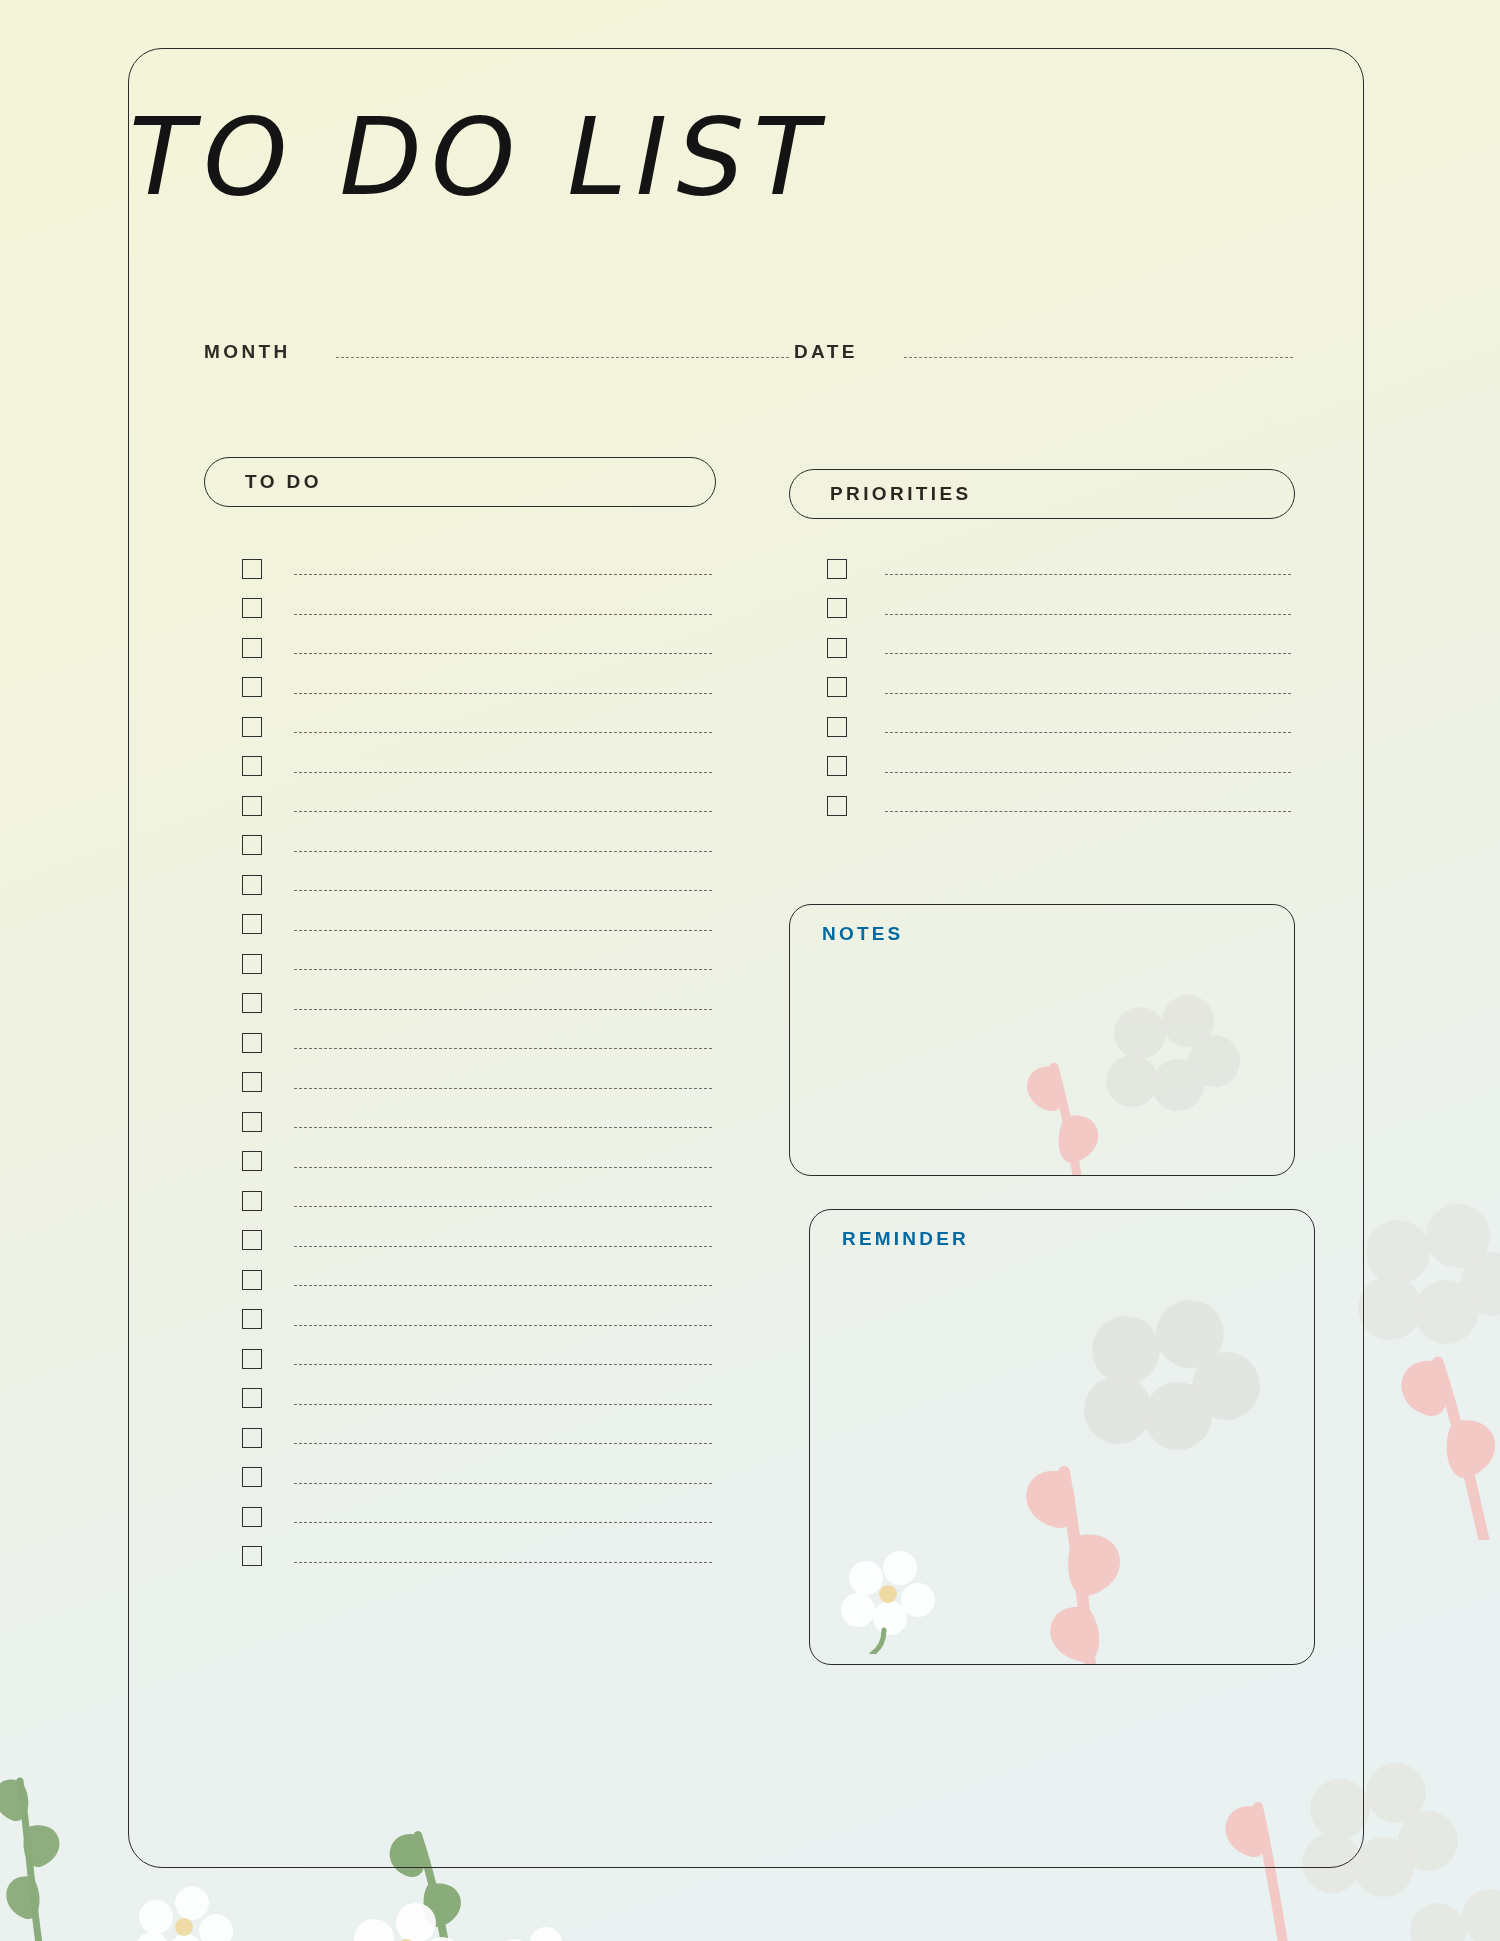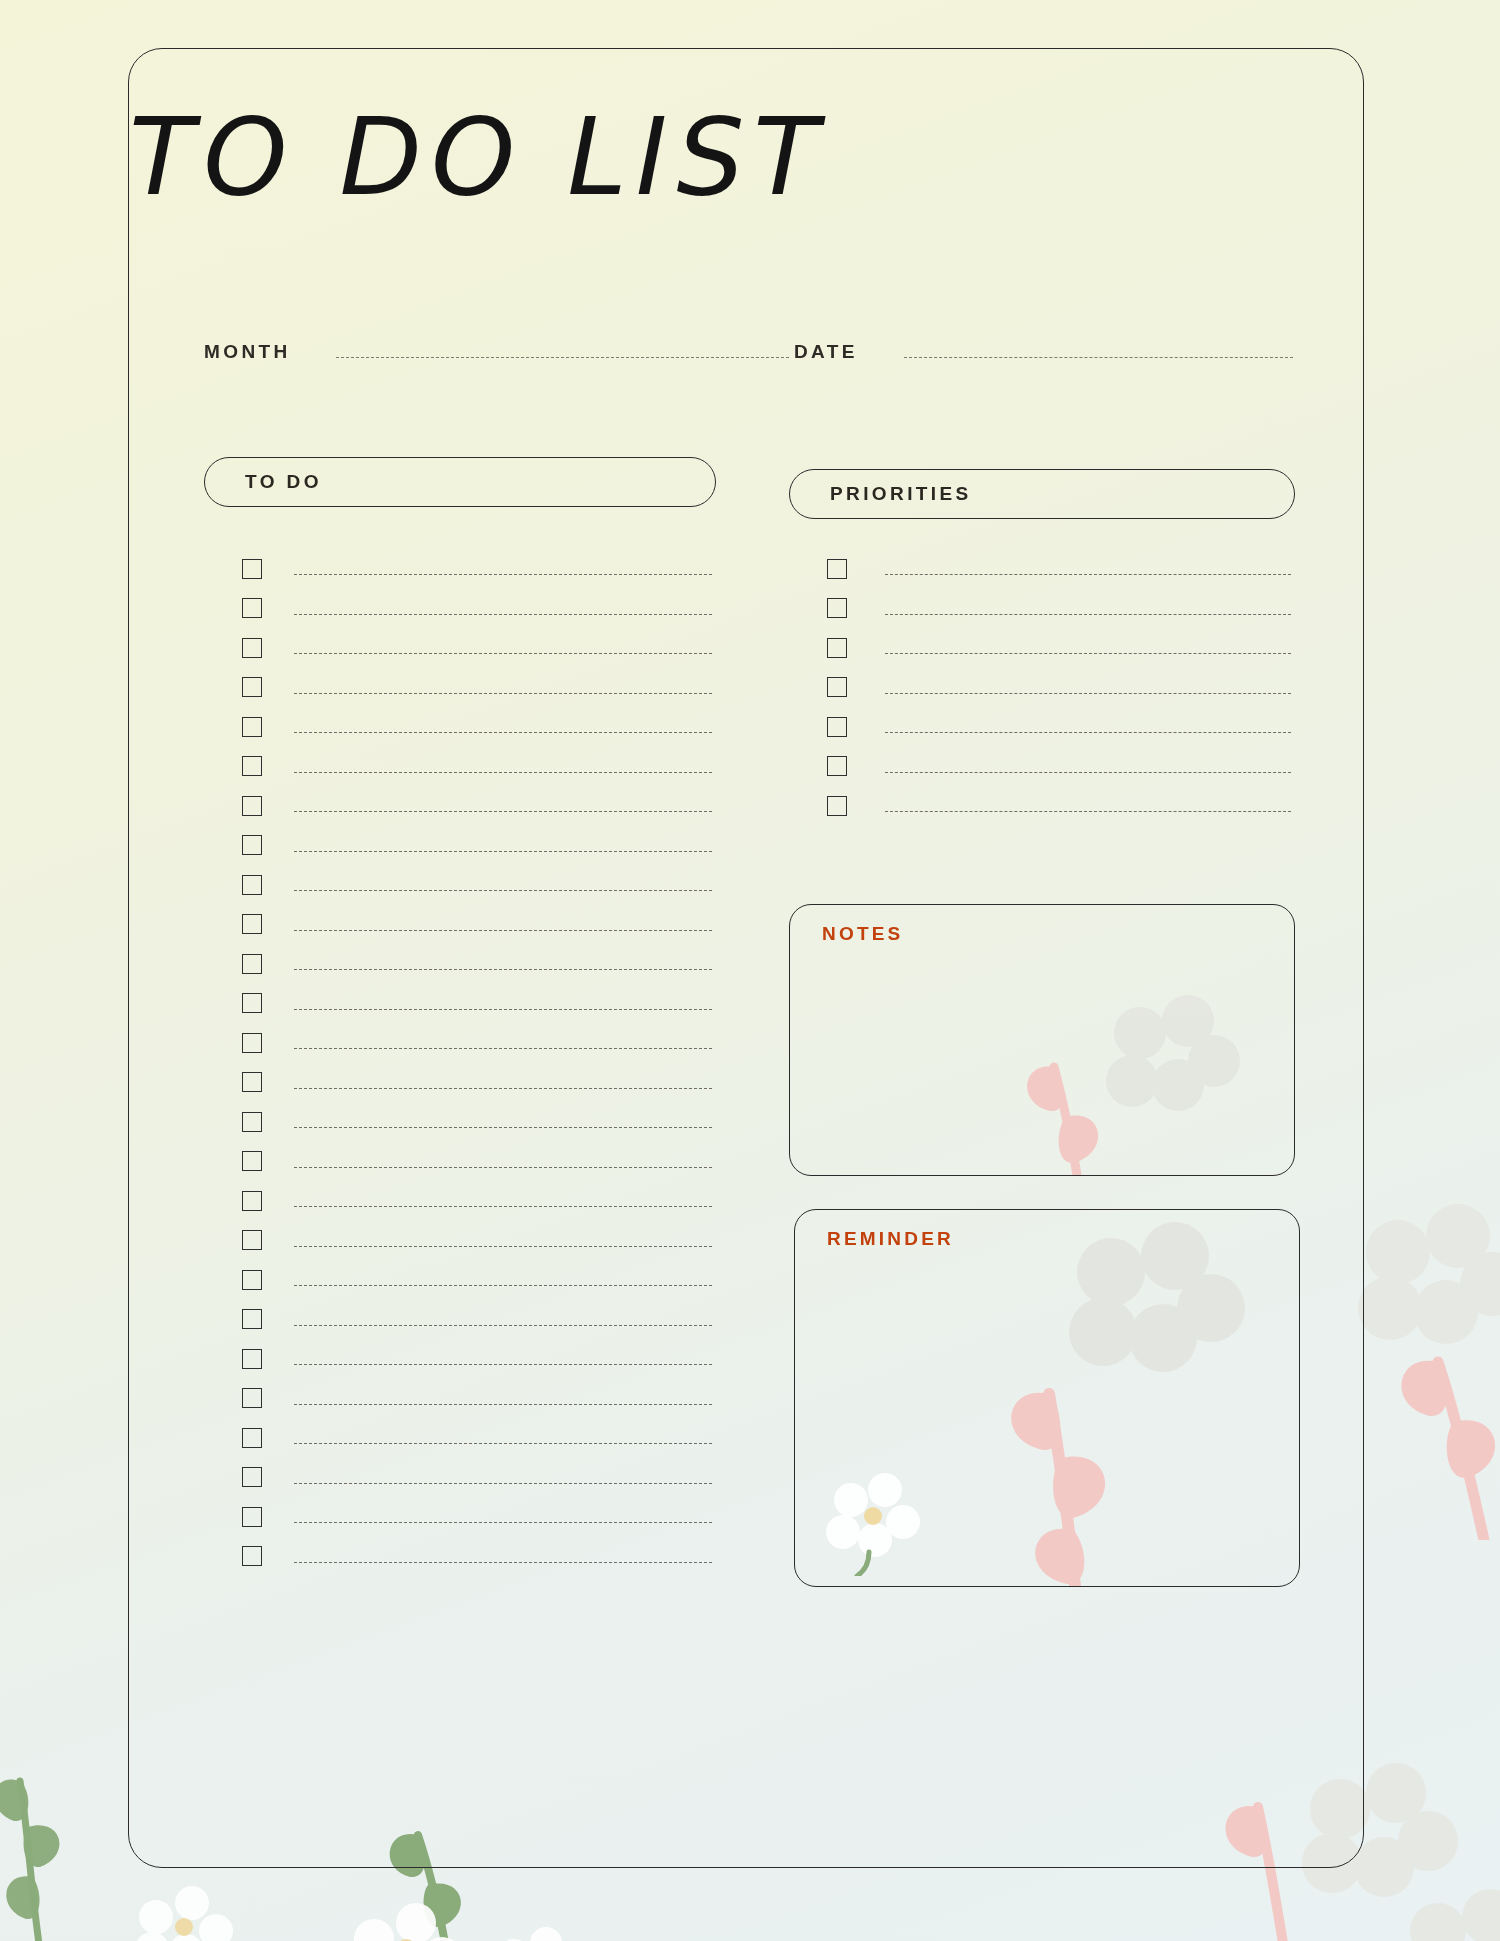--- a/index.html
+++ b/index.html
@@ -133,24 +133,24 @@
     box-sizing: border-box;
     overflow: hidden;
   }
   .box-title {
     position: absolute;
     top: 18px;
     left: 32px;
     font-size: 19px;
     font-weight: 700;
     letter-spacing: 3.2px;
-    color: #c2410c;
+    color: #0369a1;
   }
   .box-notes    { left: 660px; top: 855px;  width: 506px; height: 272px; }
-  .box-reminder { left: 665px; top: 1160px; width: 506px; height: 378px; }
+  .box-reminder { left: 680px; top: 1160px; width: 506px; height: 456px; }
 
   .box-art { position: absolute; pointer-events: none; }
 </style>
 </head>
 <body>
 
 <svg class="bg-art art-bottom-left" viewBox="0 0 300 320">
   <g fill="none" stroke="#8aab7a" stroke-width="7" stroke-linecap="round">
     <path d="M60 320 C50 250 48 200 40 150"></path>
   </g>

